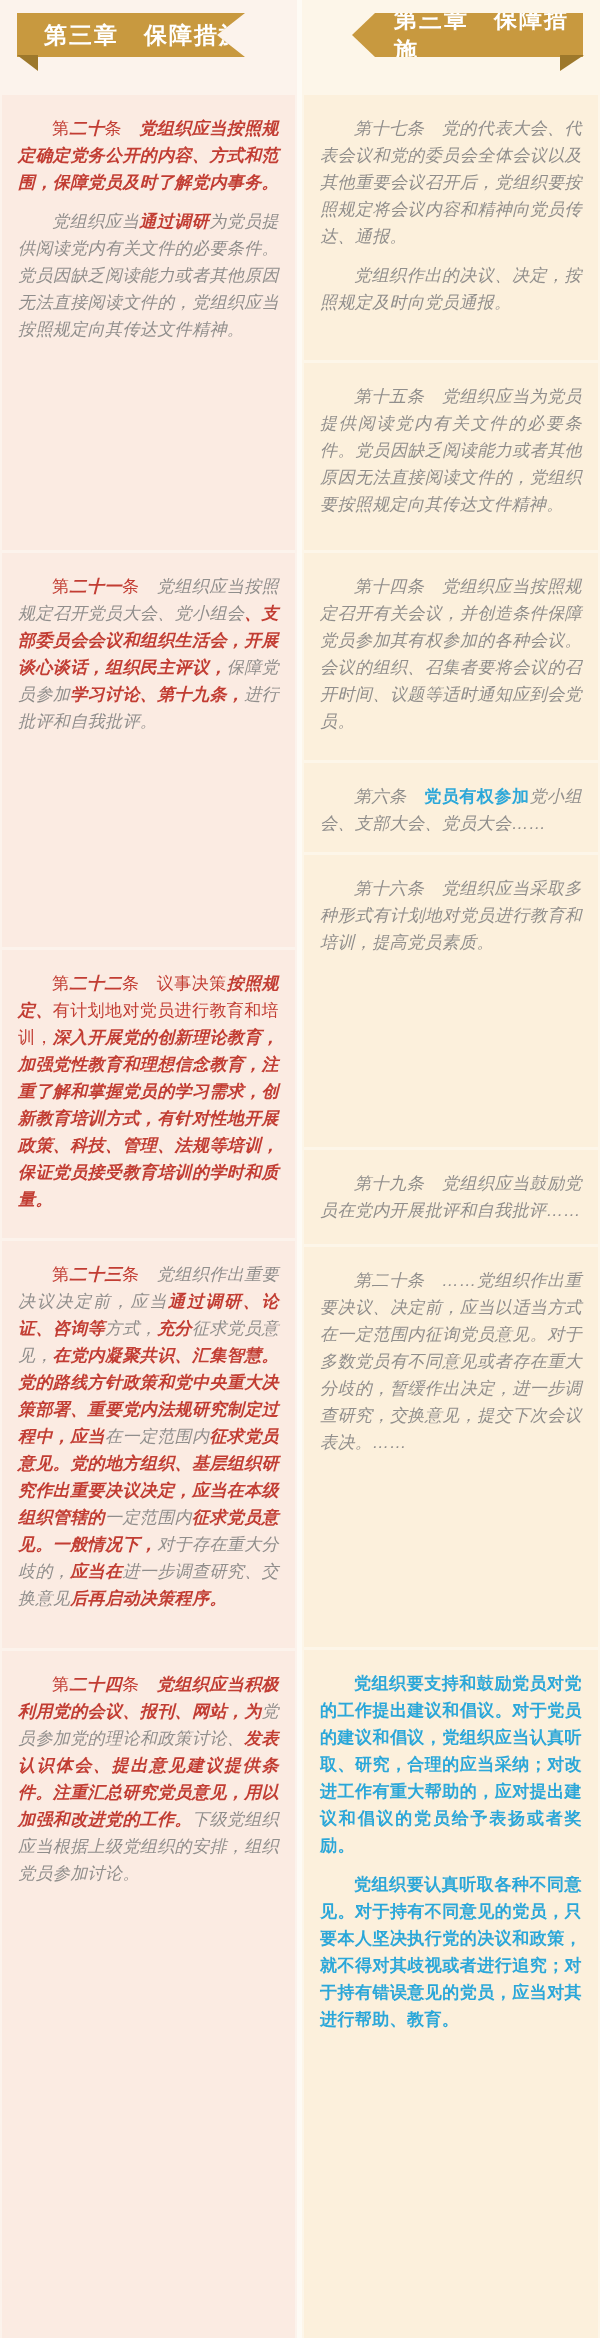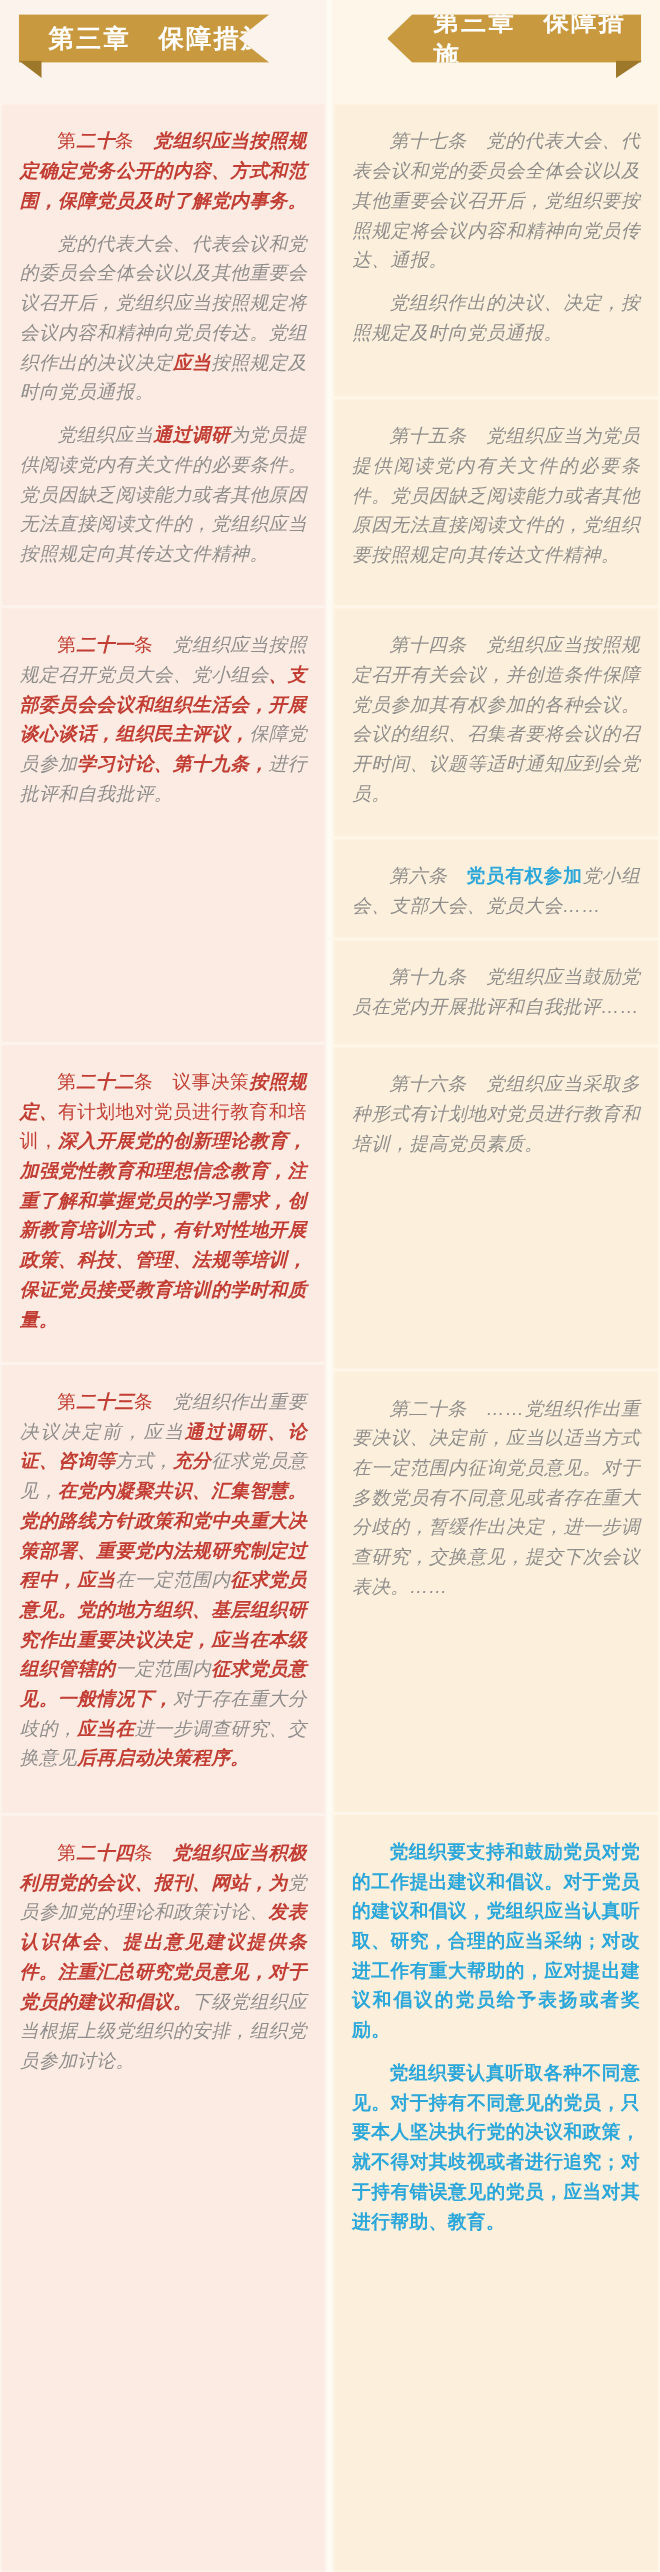--- a/index.html
+++ b/index.html
@@ -67,34 +67,33 @@
   <div class="col col-left">
     <div class="header">
       <div class="ribbon ribbon-left">
         <span>第三章　保障措施</span>
       </div>
       <div class="fold fold-left"></div>
     </div>
 
   <div class="block" style="height: 455px;">
         <p><span class="seg-r">第</span><span class="seg-rb">二十</span><span class="seg-r">条　</span><span class="seg-rb">党组织应当按照规定确定党务公开的内容、方式和范围，保障党员及时了解党内事务。</span></p>
-        <p><span class="seg-g">党的代表大会、代表会议和党的委员会全体会议以及其他重要会议召开后，党组织应当按照规定将会议内容和精神向党员传达。党组织作出的决议决定</span><span class="seg-rb">应当</span><span class="seg-g">按照规定及时向党员通报。</span></p>
         <p><span class="seg-g">党组织应当</span><span class="seg-rb">通过调研</span><span class="seg-g">为党员提供阅读党内有关文件的必要条件。党员因缺乏阅读能力或者其他原因无法直接阅读文件的，党组织应当按照规定向其传达文件精神。</span></p>
       </div>
       <div class="block" style="height: 394px;">
         <p><span class="seg-r">第</span><span class="seg-rb">二十一</span><span class="seg-r">条　</span><span class="seg-g">党组织应当按照规定召开党员大会、党小组会</span><span class="seg-rb">、支部委员会会议和组织生活会，开展谈心谈话，组织民主评议，</span><span class="seg-g">保障党员参加</span><span class="seg-rb">学习讨论、第十九条，</span><span class="seg-g">进行批评和自我批评。</span></p>
       </div>
       <div class="block" style="height: 288px;">
         <p><span class="seg-r">第</span><span class="seg-rb">二十二</span><span class="seg-r">条　议事决策</span><span class="seg-rb">按照规定、</span><span class="seg-r">有计划地对党员进行教育和培训，</span><span class="seg-rb">深入开展党的创新理论教育，加强党性教育和理想信念教育，注重了解和掌握党员的学习需求，创新教育培训方式，有针对性地开展政策、科技、管理、法规等培训，保证党员接受教育培训的学时和质量。</span></p>
       </div>
       <div class="block" style="height: 407px;">
         <p><span class="seg-r">第</span><span class="seg-rb">二十三</span><span class="seg-r">条　</span><span class="seg-g">党组织作出重要决议决定前，应当</span><span class="seg-rb">通过调研、论证、咨询等</span><span class="seg-g">方式，</span><span class="seg-rb">充分</span><span class="seg-g">征求党员意见，</span><span class="seg-rb">在党内凝聚共识、汇集智慧。党的路线方针政策和党中央重大决策部署、重要党内法规研究制定过程中，应当</span><span class="seg-g">在一定范围内</span><span class="seg-rb">征求党员意见。党的地方组织、基层组织研究作出重要决议决定，应当在本级组织管辖的</span><span class="seg-g">一定范围内</span><span class="seg-rb">征求党员意见。一般情况下，</span><span class="seg-g">对于存在重大分歧的，</span><span class="seg-rb">应当在</span><span class="seg-g">进一步调查研究、交换意见</span><span class="seg-rb">后再启动决策程序。</span></p>
       </div>
       <div class="block grow">
-        <p><span class="seg-r">第</span><span class="seg-rb">二十四</span><span class="seg-r">条　</span><span class="seg-rb">党组织应当积极利用党的会议、报刊、网站，为</span><span class="seg-g">党员参加党的理论和政策讨论、</span><span class="seg-rb">发表认识体会、提出意见建议提供条件。注重汇总研究党员意见，对于党员的建议和倡议。</span><span class="seg-g">下级党组织应当根据上级党组织的安排，组织党员参加讨论。</span></p>
+        <p><span class="seg-r">第</span><span class="seg-rb">二十四</span><span class="seg-r">条　</span><span class="seg-rb">党组织应当积极利用党的会议、报刊、网站，为</span><span class="seg-g">党员参加党的理论和政策讨论、</span><span class="seg-rb">发表认识体会、提出意见建议提供条件。注重汇总研究党员意见，用以加强和改进党的工作。</span><span class="seg-g">下级党组织应当根据上级党组织的安排，组织党员参加讨论。</span></p>
       </div>
     </div>
   <div class="col col-right">
     <div class="header">
       <div class="ribbon ribbon-right">
         <span>第三章　保障措施</span>
       </div>
       <div class="fold fold-right"></div>
     </div>
 
@@ -104,25 +103,25 @@
       </div>
       <div class="block" style="height: 187px;">
         <p><span class="seg-g">第十五条　党组织应当为党员提供阅读党内有关文件的必要条件。党员因缺乏阅读能力或者其他原因无法直接阅读文件的，党组织要按照规定向其传达文件精神。</span></p>
       </div>
       <div class="block" style="height: 207px;">
         <p><span class="seg-g">第十四条　党组织应当按照规定召开有关会议，并创造条件保障党员参加其有权参加的各种会议。会议的组织、召集者要将会议的召开时间、议题等适时通知应到会党员。</span></p>
       </div>
       <div class="block" style="height: 89px;">
         <p><span class="seg-g">第六条　</span><span class="seg-bb">党员有权参加</span><span class="seg-g">党小组会、支部大会、党员大会……</span></p>
       </div>
+      <div class="block" style="height: 292px;">
+        <p><span class="seg-g">第十六条　党组织应当采取多种形式有计划地对党员进行教育和培训，提高党员素质。</span></p>
+      </div>
       <div class="block" style="height: 94px;">
         <p><span class="seg-g">第十九条　党组织应当鼓励党员在党内开展批评和自我批评……</span></p>
-      </div>
-      <div class="block" style="height: 292px;">
-        <p><span class="seg-g">第十六条　党组织应当采取多种形式有计划地对党员进行教育和培训，提高党员素质。</span></p>
       </div>
       <div class="block" style="height: 400px;">
         <p><span class="seg-g">第二十条　……党组织作出重要决议、决定前，应当以适当方式在一定范围内征询党员意见。对于多数党员有不同意见或者存在重大分歧的，暂缓作出决定，进一步调查研究，交换意见，提交下次会议表决。……</span></p>
       </div>
       <div class="block grow">
         <p><span class="seg-bb">党组织要支持和鼓励党员对党的工作提出建议和倡议。对于党员的建议和倡议，党组织应当认真听取、研究，合理的应当采纳；对改进工作有重大帮助的，应对提出建议和倡议的党员给予表扬或者奖励。</span></p>
         <p><span class="seg-bb">党组织要认真听取各种不同意见。对于持有不同意见的党员，只要本人坚决执行党的决议和政策，就不得对其歧视或者进行追究；对于持有错误意见的党员，应当对其进行帮助、教育。</span></p>
       </div>
     </div>
 </div>

